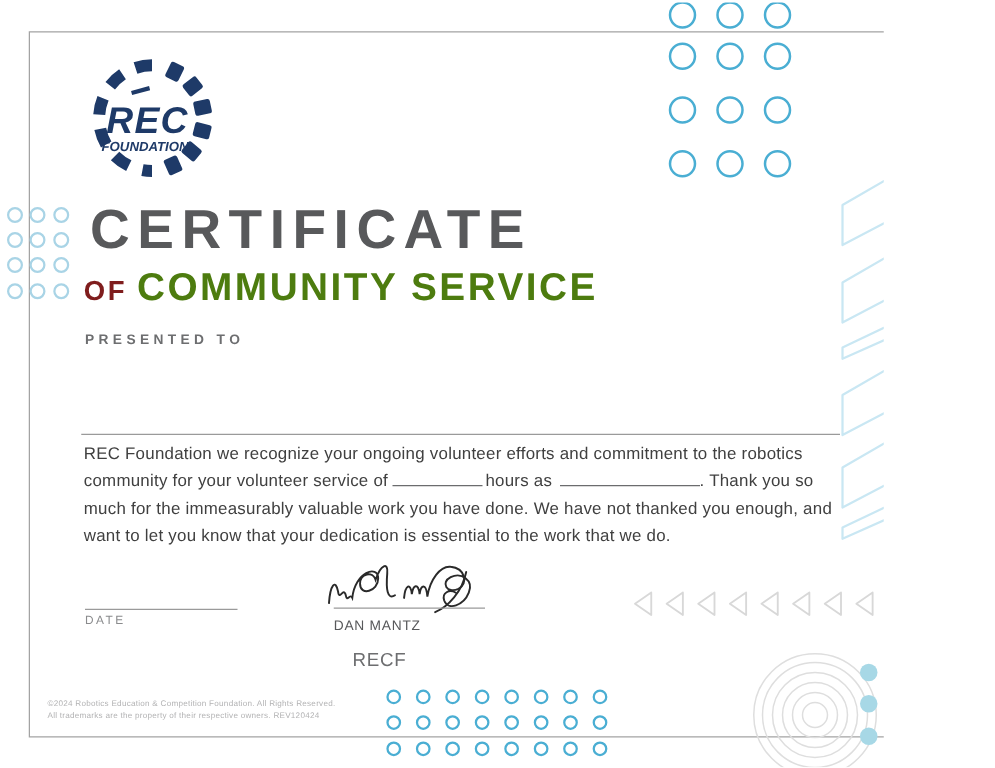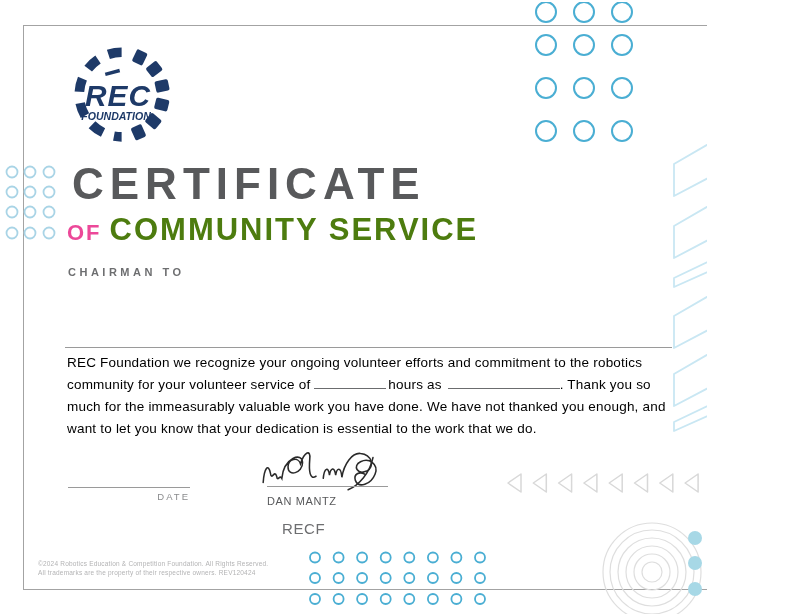--- a/index.html
+++ b/index.html
@@ -17,42 +17,42 @@
   .abs { position:absolute; }
 
   
   .title-certificate {
     left:72px; top:160px;
     font-size:44px; font-weight:800; letter-spacing:6px;
     color:#58595b; line-height:48px; white-space:nowrap;
   }
   .title-line2 { left:67px; top:212px; white-space:nowrap; }
   .title-of {
-    font-size:22px; font-weight:800; letter-spacing:2px; color:#ec4899;
+    font-size:22px; font-weight:800; letter-spacing:2px; color:#7f1d1d;
     vertical-align:baseline; margin-right:8px;
   }
   .title-service {
     font-size:31px; font-weight:800; letter-spacing:2px; color:#4d7c0f;
   }
   .presented-to {
     left:68px; top:266px; font-size:11px; font-weight:bold;
     letter-spacing:3.5px; color:#6d6e70;
   }
   .name-line { left:65px; top:347px; width:607px; border-top:1px solid #9a9a9a; height:0; }
   .body-text {
     left:67px; top:352px; width:616px;
-    font-size:13.5px; line-height:22px; color:#000000; letter-spacing:0.2px;
+    font-size:13.5px; line-height:22px; color:#404040; letter-spacing:0.2px;
   }
   .blank { display:inline-block; border-bottom:1px solid #6b6c6e; height:12px; vertical-align:baseline; }
   .blank-hours { width:72px; margin-right:2px; }
   .blank-role { width:112px; margin-left:2px; }
 
   .date-line { left:68px; top:487px; width:122px; border-top:1px solid #9a9a9a; height:0; }
   .date-label {
-    left:68px; top:491px; width:122px; text-align:right;
+    left:68px; top:491px; width:122px; text-align:left;
     font-size:9.5px; letter-spacing:2px; color:#8a8b8d;
   }
 
   .sig-line { left:267px; top:486px; width:121px; border-top:1px solid #9a9a9a; height:0; }
   .sig-name { left:267px; top:495px; font-size:11px; font-weight:normal; letter-spacing:0.6px; color:#58595b; }
   .sig-title { left:267px; top:508px; font-size:9.5px; letter-spacing:0.6px; color:#6d6e70; }
   .sig-org   { left:282px; top:520px; font-size:15px; letter-spacing:0.6px; color:#6d6e70; }
 
   .footer-text {
     left:38px; top:559px; font-size:6.5px; line-height:9px;
@@ -211,21 +211,21 @@
     <path d="M45,37 L60,33" stroke="#1e3a68" stroke-width="3.5"></path>
     <text x="24" y="70" font-size="31" font-weight="bold" font-style="italic" font-family="Liberation Sans, sans-serif" fill="#1e3a68" letter-spacing="1">REC</text>
     <text x="20" y="85" font-size="11" font-weight="bold" font-style="italic" font-family="Liberation Sans, sans-serif" fill="#1e3a68">FOUNDATION</text>
   </svg>
 
   <div class="abs title-certificate">CERTIFICATE</div>
   <div class="abs title-line2">
     <span class="title-of">OF</span><span class="title-service">COMMUNITY SERVICE</span>
   </div>
 
-  <div class="abs presented-to">CHAIRMAN TO</div>
+  <div class="abs presented-to">PRESENTED TO</div>
 
   <div class="abs name-line"></div>
 
   <div class="abs body-text"><span>REC Foundation we recognize your ongoing volunteer efforts and commitment to the robotics community for your volunteer service of </span><span class="blank blank-hours"></span><span>hours as </span><span class="blank blank-role"></span><span>. Thank you so much for the immeasurably valuable work you have done. We have not thanked you enough, and want to let you know that your dedication is essential to the work that we do.</span></div>
 
   <div class="abs date-line"></div>
   <div class="abs date-label">DATE</div>
 
   <svg class="abs" style="left:258px; top:443px;" width="145" height="52" viewBox="0 0 140 50">
     <g fill="none" stroke="#2a2a2a" stroke-width="1.5" stroke-linecap="round">

